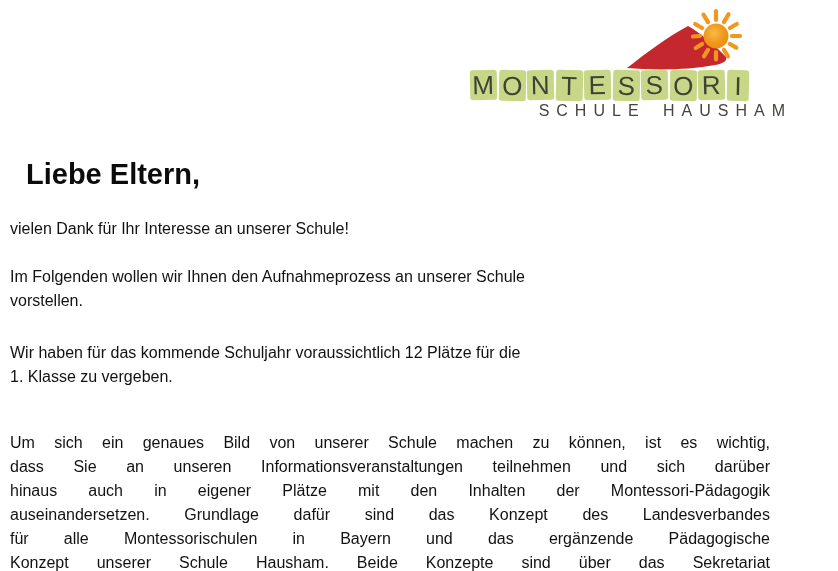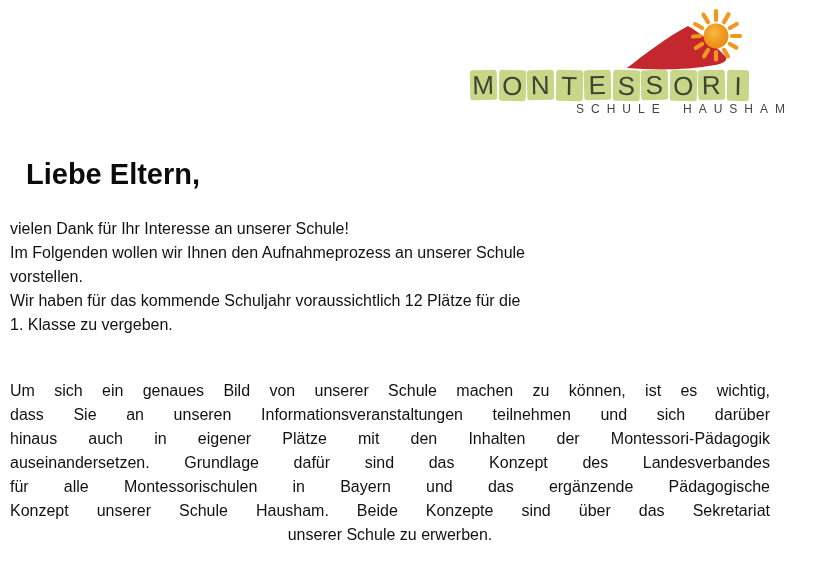--- a/index.html
+++ b/index.html
@@ -45,21 +45,21 @@
     font-weight:400;
     color:var(--letter-color);
     line-height:30px;
   }
   .wm-square:nth-child(odd){transform:rotate(-1.2deg);}
   .wm-square:nth-child(even){transform:rotate(1.1deg);height:31px;}
   .wm-square:last-child{width:22px;}
   .logo-subtitle{
     position:absolute;
     right:8px;top:102px;
-    font-size:12px;
+    font-size:16px;
     letter-spacing:7px;
     word-spacing:6px;
     color:var(--subtitle-color);
     white-space:nowrap;
   }
   
   .letter-text{
     position:absolute;
     left:10px;top:141px;
     width:760px;
@@ -69,22 +69,22 @@
     font-size:29px;
     font-weight:bold;
     line-height:34px;
     color:#0b0b0b;
   }
   .paragraph{
     font-size:16px;
     line-height:24px;
   }
   .paragraphs .paragraph:nth-child(1){margin-top:26px;}
-  .paragraphs .paragraph:nth-child(2){}
-  .paragraphs .paragraph:nth-child(3){}
+  .paragraphs .paragraph:nth-child(2){margin-top:24px;}
+  .paragraphs .paragraph:nth-child(3){margin-top:28px;}
   .paragraphs .paragraph:nth-child(4){margin-top:42px;}
   .line{white-space:nowrap;}
   .jline{
     white-space:normal;
     text-align:justify;
     text-align-last:justify;
   }
   .paragraph.justified .line:last-child{text-align:center;white-space:nowrap;}
 </style>
 </head>

